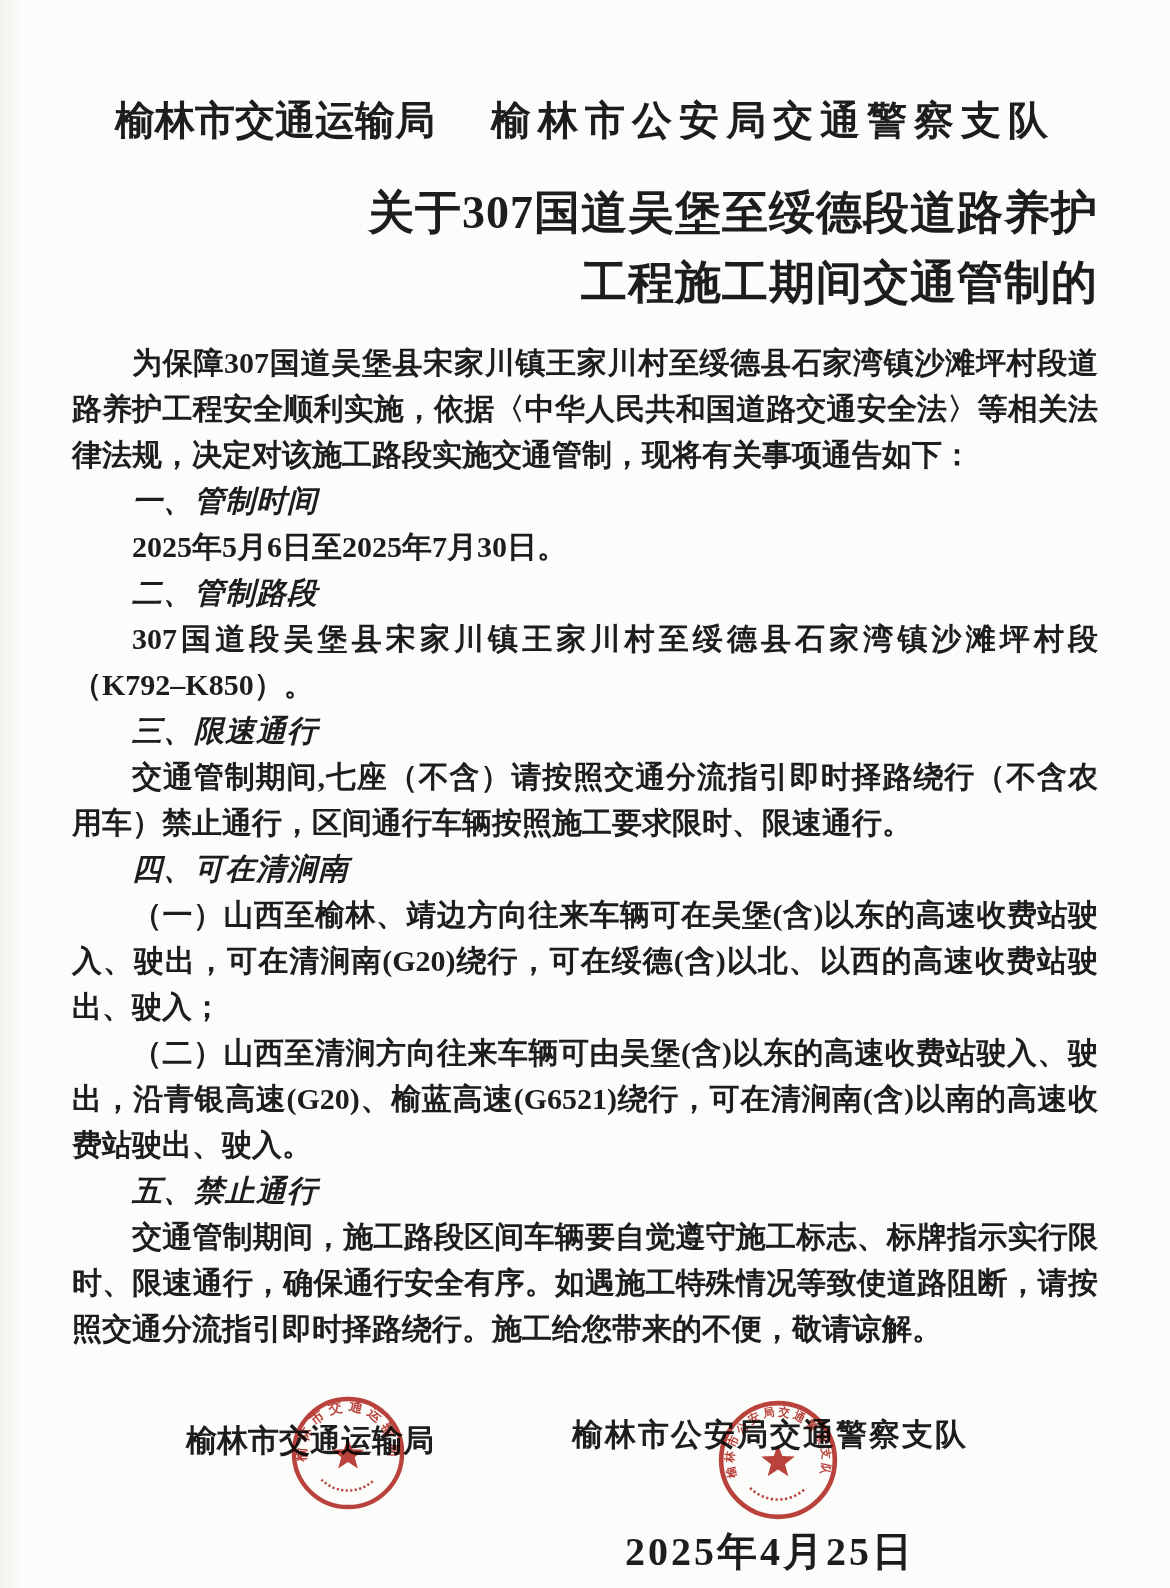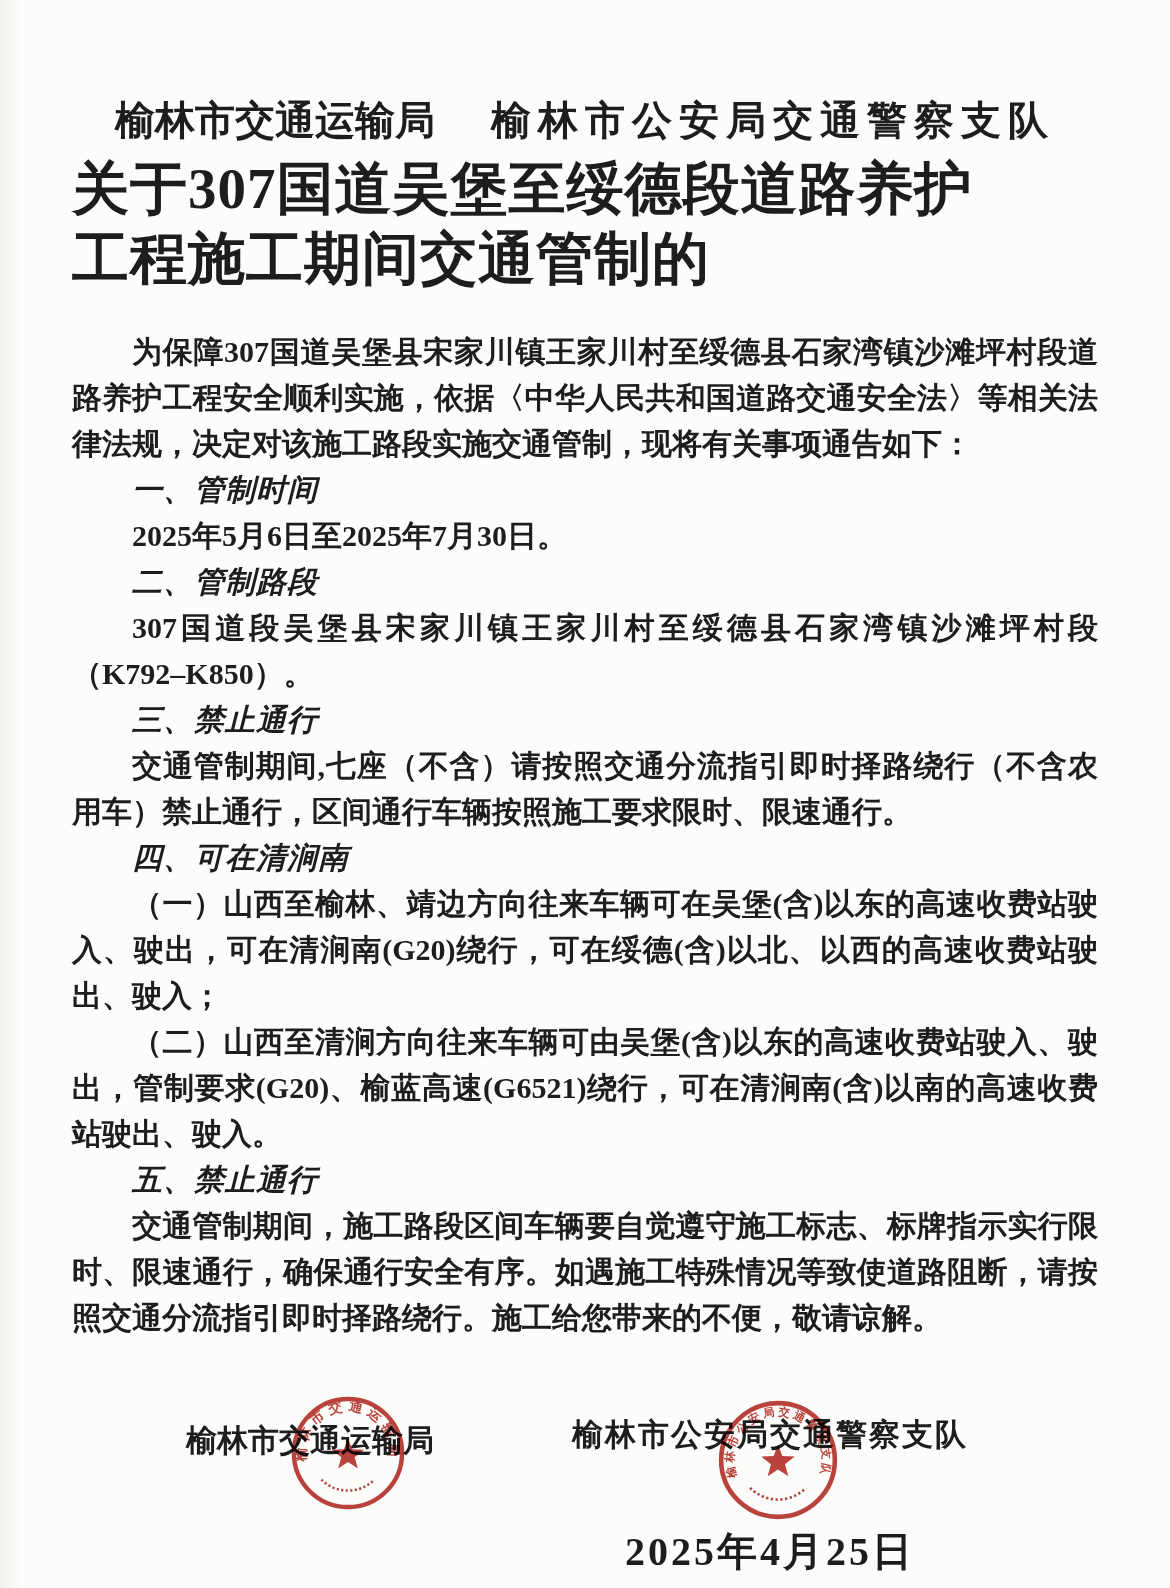--- a/index.html
+++ b/index.html
@@ -13,32 +13,32 @@
     color:#1d1d1d;
     font-family:"Liberation Serif","DejaVu Serif",serif;
     overflow:hidden;
   }
   .org-header {
     display:flex; justify-content:center; align-items:baseline; gap:56px;
     font-size:40px; font-weight:bold; white-space:nowrap; line-height:50px;
   }
   .org-header .right { letter-spacing:7px; }
   .doc-title {
-    margin-top:8px; text-align:left;
-    font-size:57px; font-weight:bold; line-height:70px; letter-spacing:1px;
+    margin-top:32px; text-align:right;
+    font-size:46px; font-weight:bold; line-height:70px; letter-spacing:1px;
   }
   .big-title {
     display:flex; justify-content:center; margin-top:20px;
   }
   .big-title span {
     font-size:118px; font-weight:bold; line-height:1.15;
     letter-spacing:98px; margin-right:-98px;
   }
   .doc-body {
-    margin-top:35px;
+    margin-top:22px;
     font-size:30px; line-height:46px; font-weight:bold;
     text-align:justify;
   }
   .doc-body p { margin:0; text-indent:60px; }
   .sec-h {
     font-family:"Liberation Sans","DejaVu Sans",sans-serif;
     letter-spacing:1px;
     font-style:italic;
   }
   .sig { position:absolute; font-weight:bold; text-align:center; white-space:nowrap; }
@@ -74,26 +74,26 @@
 
   <div class="doc-body">
     <p>为保障307国道吴堡县宋家川镇王家川村至绥德县石家湾镇沙滩坪村段道路养护工程安全顺利实施，依据〈中华人民共和国道路交通安全法〉等相关法律法规，决定对该施工路段实施交通管制，现将有关事项通告如下：</p>
 
     <p class="sec-h">一、管制时间</p>
     <p>2025年5月6日至2025年7月30日。</p>
 
     <p class="sec-h">二、管制路段</p>
     <p>307国道段吴堡县宋家川镇王家川村至绥德县石家湾镇沙滩坪村段（K792–K850）。</p>
 
-    <p class="sec-h">三、禁止通行</p>
+    <p class="sec-h">三、限速通行</p>
     <p>交通管制期间,七座（不含）请按照交通分流指引即时择路绕行（不含农用车）禁止通行，区间通行车辆按照施工要求限时、限速通行。</p>
 
     <p class="sec-h">四、可在清涧南</p>
     <p>（一）山西至榆林、靖边方向往来车辆可在吴堡(含)以东的高速收费站驶入、驶出，可在清涧南(G20)绕行，可在绥德(含)以北、以西的高速收费站驶出、驶入；</p>
-    <p>（二）山西至清涧方向往来车辆可由吴堡(含)以东的高速收费站驶入、驶出，管制要求(G20)、榆蓝高速(G6521)绕行，可在清涧南(含)以南的高速收费站驶出、驶入。</p>
+    <p>（二）山西至清涧方向往来车辆可由吴堡(含)以东的高速收费站驶入、驶出，沿青银高速(G20)、榆蓝高速(G6521)绕行，可在清涧南(含)以南的高速收费站驶出、驶入。</p>
 
     <p class="sec-h">五、禁止通行</p>
     <p>交通管制期间，施工路段区间车辆要自觉遵守施工标志、标牌指示实行限时、限速通行，确保通行安全有序。如遇施工特殊情况等致使道路阻断，请按照交通分流指引即时择路绕行。施工给您带来的不便，敬请谅解。</p>
   </div>
 
   <div class="sig sig-left">榆林市交通运输局</div>
   <div class="sig sig-right">榆林市公安局交通警察支队</div>
   <div class="sig sig-date">2025年4月25日</div>
 
   <div class="seal seal-left">

